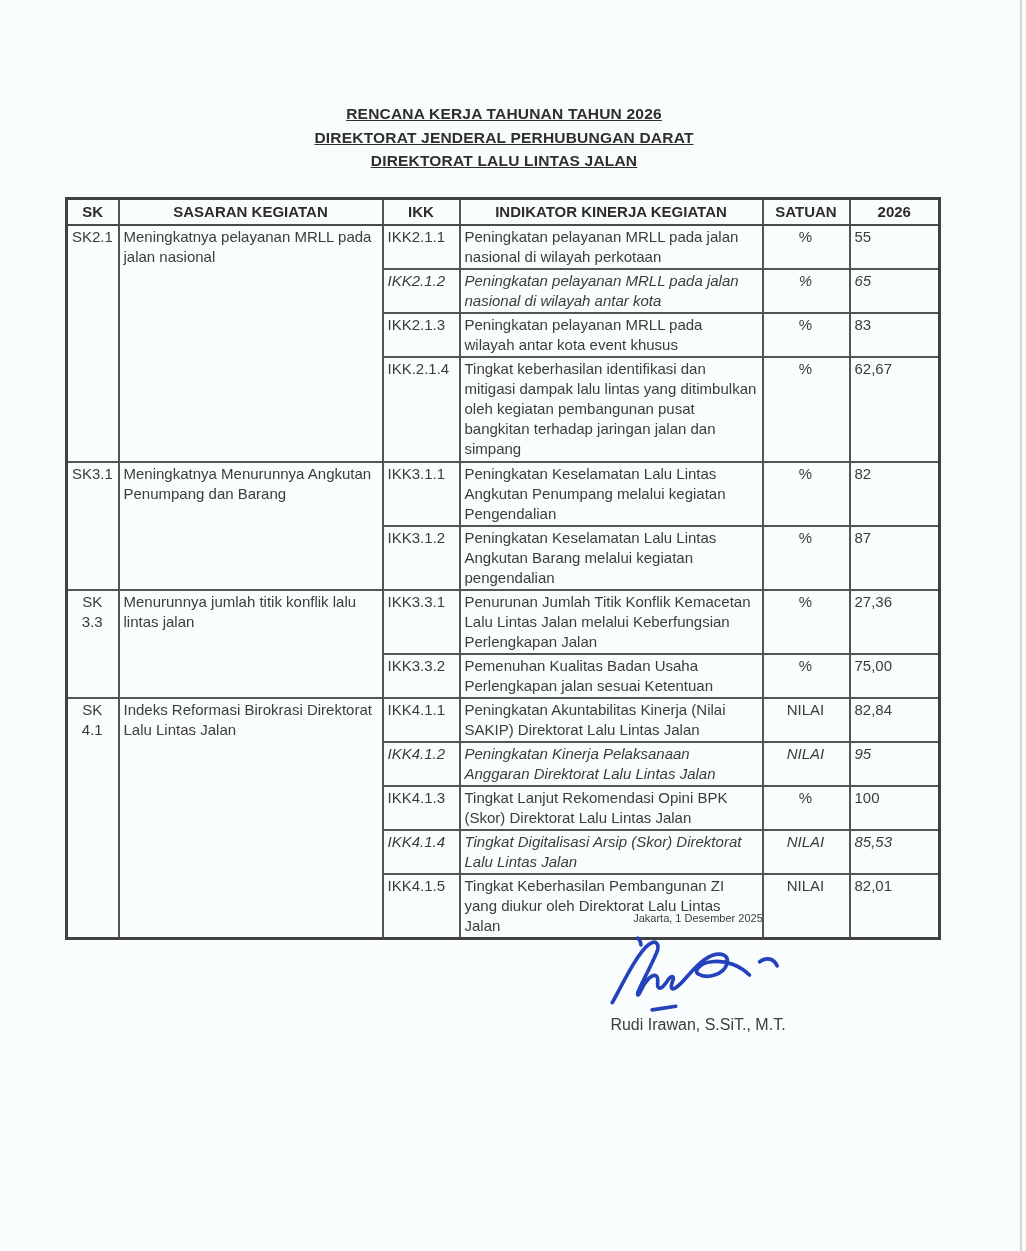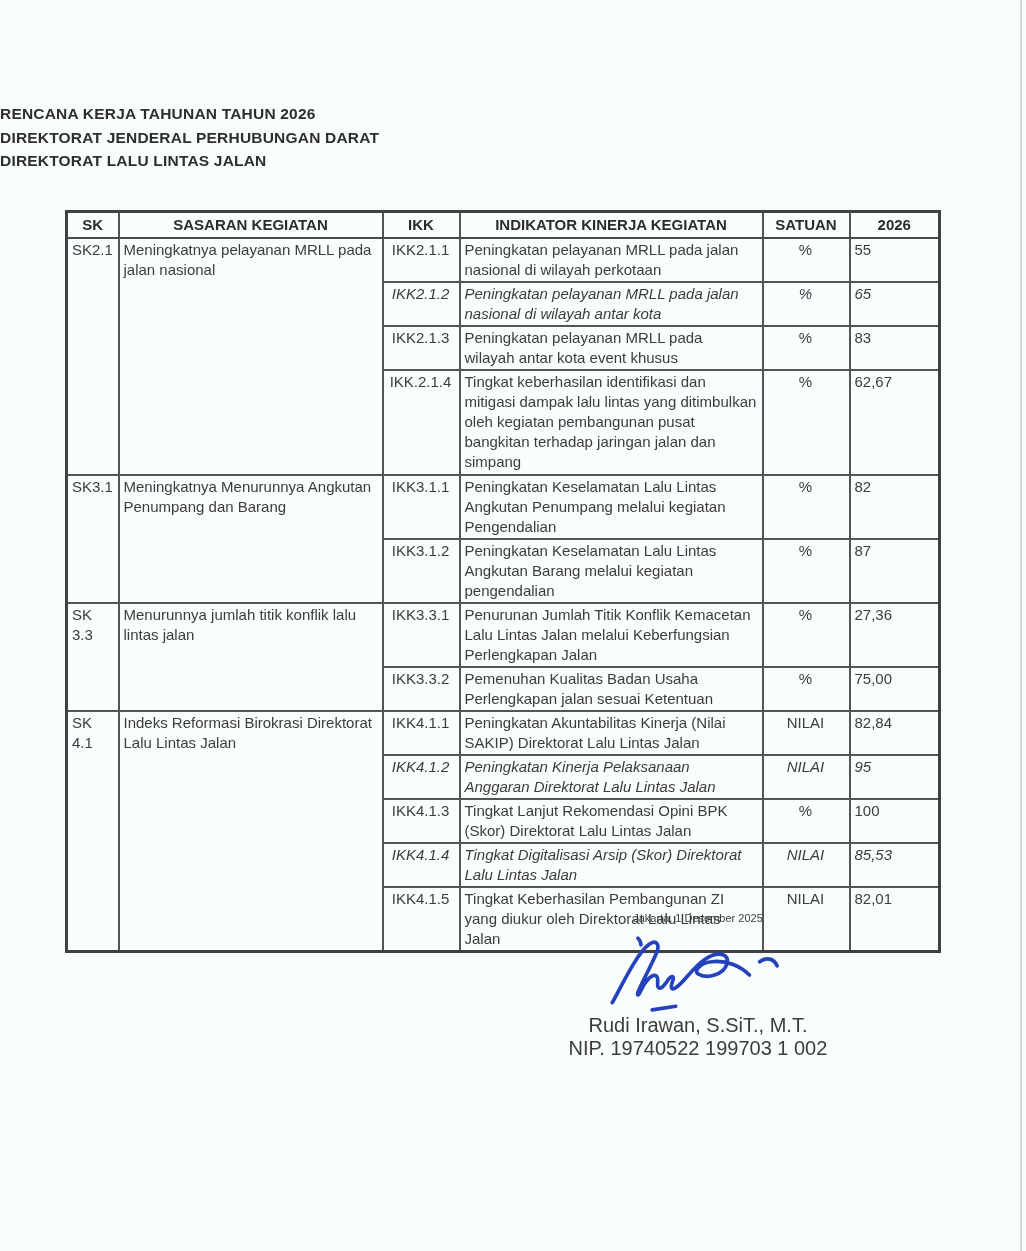--- a/index.html
+++ b/index.html
@@ -20,31 +20,32 @@
     left: 1020px;
     width: 2px;
     background: #bfc2be;
     opacity: .65;
   }
   .doc-title {
     position: absolute;
     top: 102px;
     left: 0;
     width: 1008px;
-    text-align: left;
+    text-align: center;
     font-weight: bold;
     font-size: 15.5px;
     line-height: 23.5px;
     color: #2e2e30;
     letter-spacing: .2px;
+    text-decoration: underline;
   }
   table.rkt {
     position: absolute;
     left: 65px;
-    top: 210px;
+    top: 197px;
     width: 873px;
     border-collapse: collapse;
     table-layout: fixed;
     font-size: 15px;
     color: #3c3c3e;
   }
   table.rkt td, table.rkt th {
     border: 2px solid #555557;
     vertical-align: top;
     padding: 1px 5px 1px 4px;
@@ -53,23 +54,23 @@
   }
   table.rkt { border: 3px solid #414143; }
   table.rkt th {
     font-size: 15px;
     font-weight: bold;
     color: #2c2c2e;
     text-align: center;
     padding: 2px 2px;
     border-bottom: 2px solid #4a4a4c;
   }
-  td.c-sk   { padding-left: 1px; padding-right: 1px; }
+  td.c-sk   { text-align: center; padding-left: 1px; padding-right: 1px; }
   td.c-sk span { display: block; }
-  td.c-code { text-align: center; padding-left: 1px; padding-right: 1px; }
+  td.c-code { text-align: left; padding-left: 1px; padding-right: 1px; }
   td.c-sat  { text-align: center; }
   td.c-val  { text-align: left; }
   tr.h24 { height: 24px; }
   tr.h41 { height: 41px; font-style: italic; }
   tr.h42 { height: 42px; }
   tr.h57 { height: 57px; }
   tr.h61 { height: 61px; }
   tr.h62 { height: 62px; }
   tr.h63 { height: 63px; }
   tr.h105 { height: 105px; }
@@ -88,21 +89,21 @@
     left: 606px;
     width: 205px;
     height: 86px;
   }
   .sign-ident {
     position: absolute;
     top: 1014px;
     left: 528px;
     width: 340px;
     text-align: center;
-    font-size: 20px;
+    font-size: 16px;
     line-height: 22.5px;
     color: #3c3c3e;
   }
 </style>
 </head>
 <body>
 
 <div class="page">
   <div class="scan-edge"></div>
 
@@ -243,15 +244,14 @@
         <path d="M31 7 q2.5 2 3 6.5"></path>
         <path d="M6 70 C 16 52 30 22 42 13 C 49 8 53 13 49 22 C 43 36 34 52 31 60 C 30 64 32 63 34 58 C 38 49 45 41 49 44 C 52 46 49 53 51 55 C 53 58 58 52 61 47 C 64 43 67 44 65 49 C 63 54 63 58 67 56 C 75 52 84 36 96 28 C 109 19 121 22 118 32 C 115 43 98 47 90 42 C 85 39 92 31 103 30 C 118 28 132 35 140 43"></path>
         <path d="M150 30 C 157 25 164 27 167 34"></path>
         <path d="M45 77 L 68 73.5"></path>
       </g>
     </svg>
   </div>
 
   <div class="sign-ident">
     <div>Rudi Irawan, S.SiT., M.T.</div>
-    <div>NIP. 19740522 199703 1 002</div>
   </div>
 </div>
 
 </body></html>

